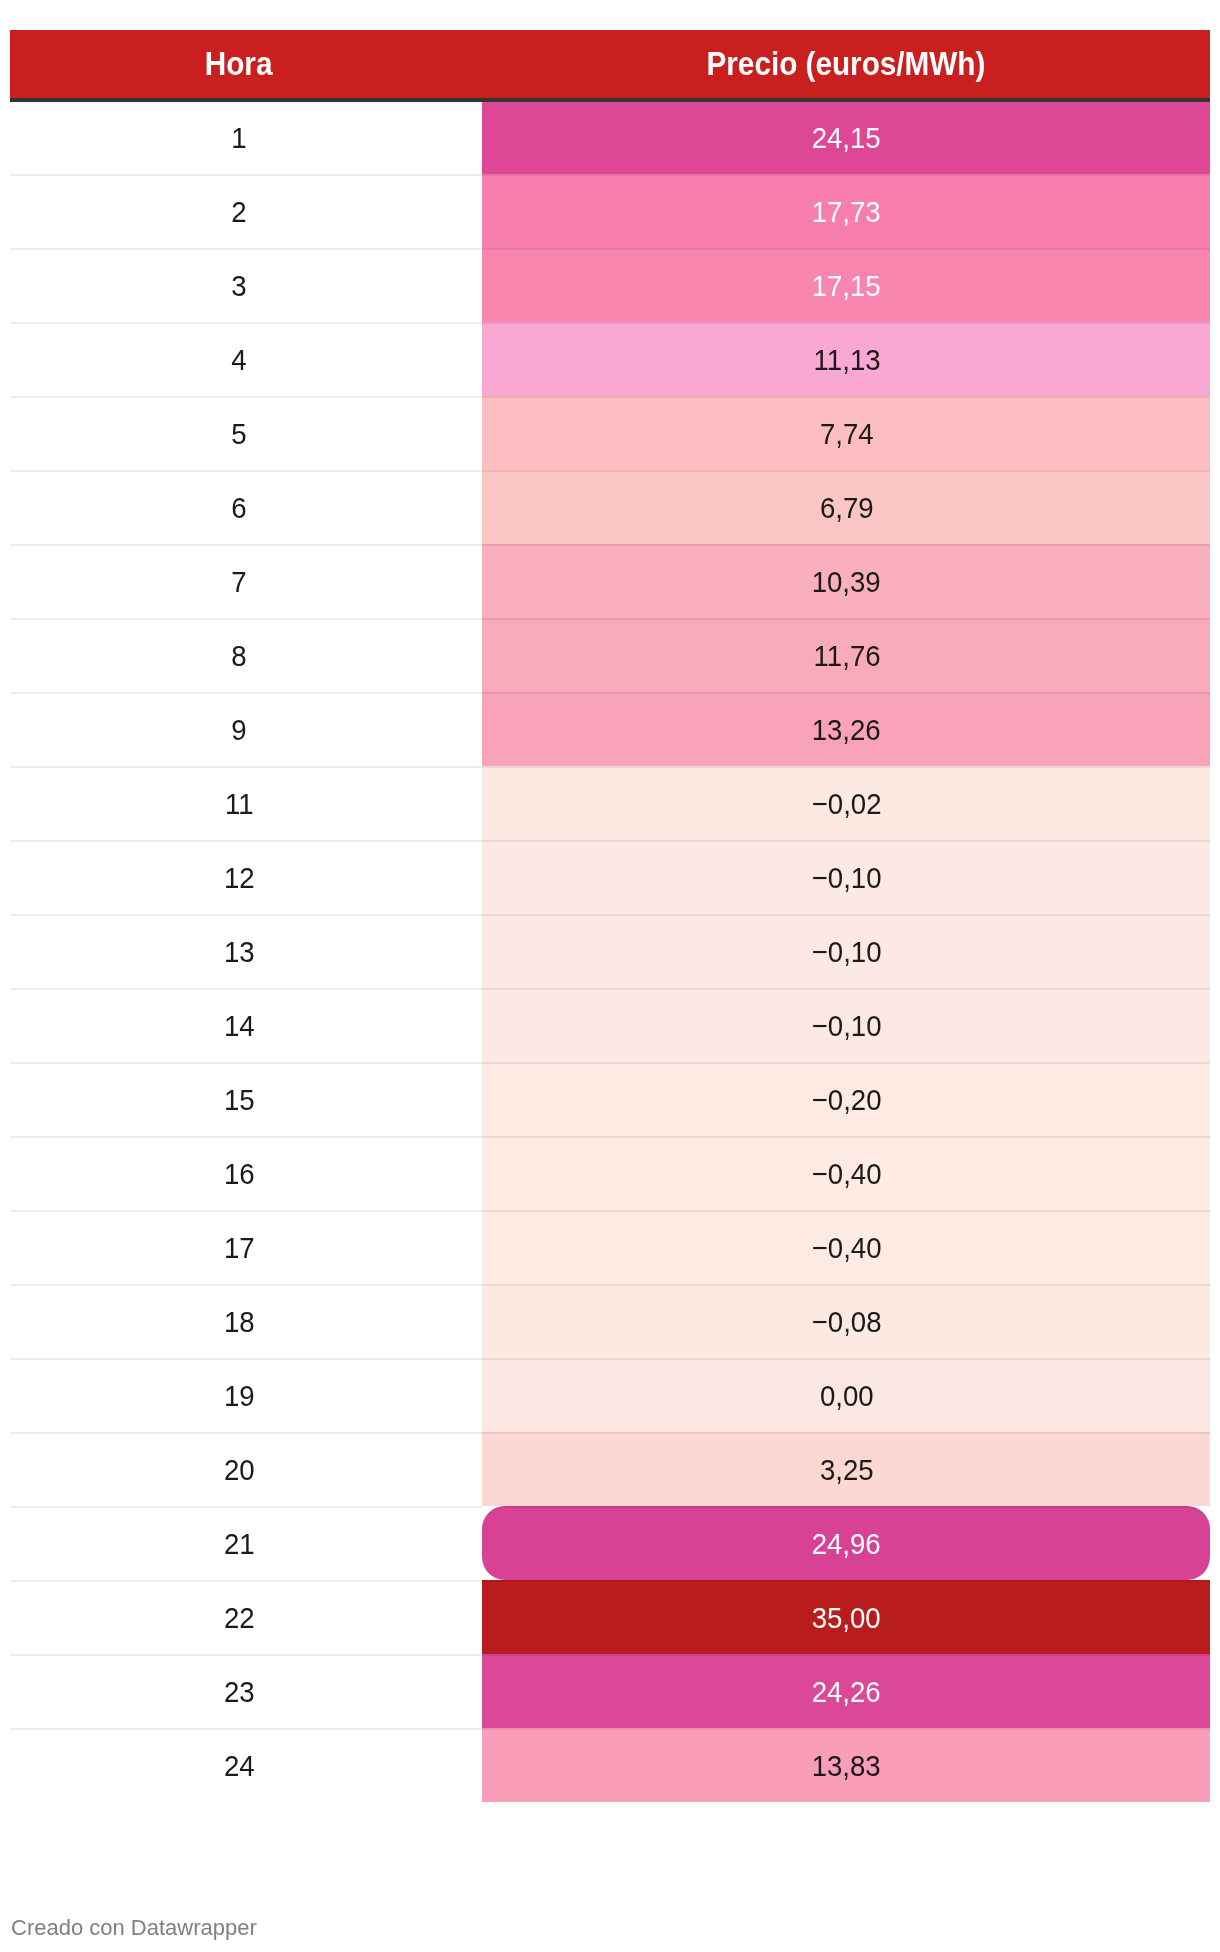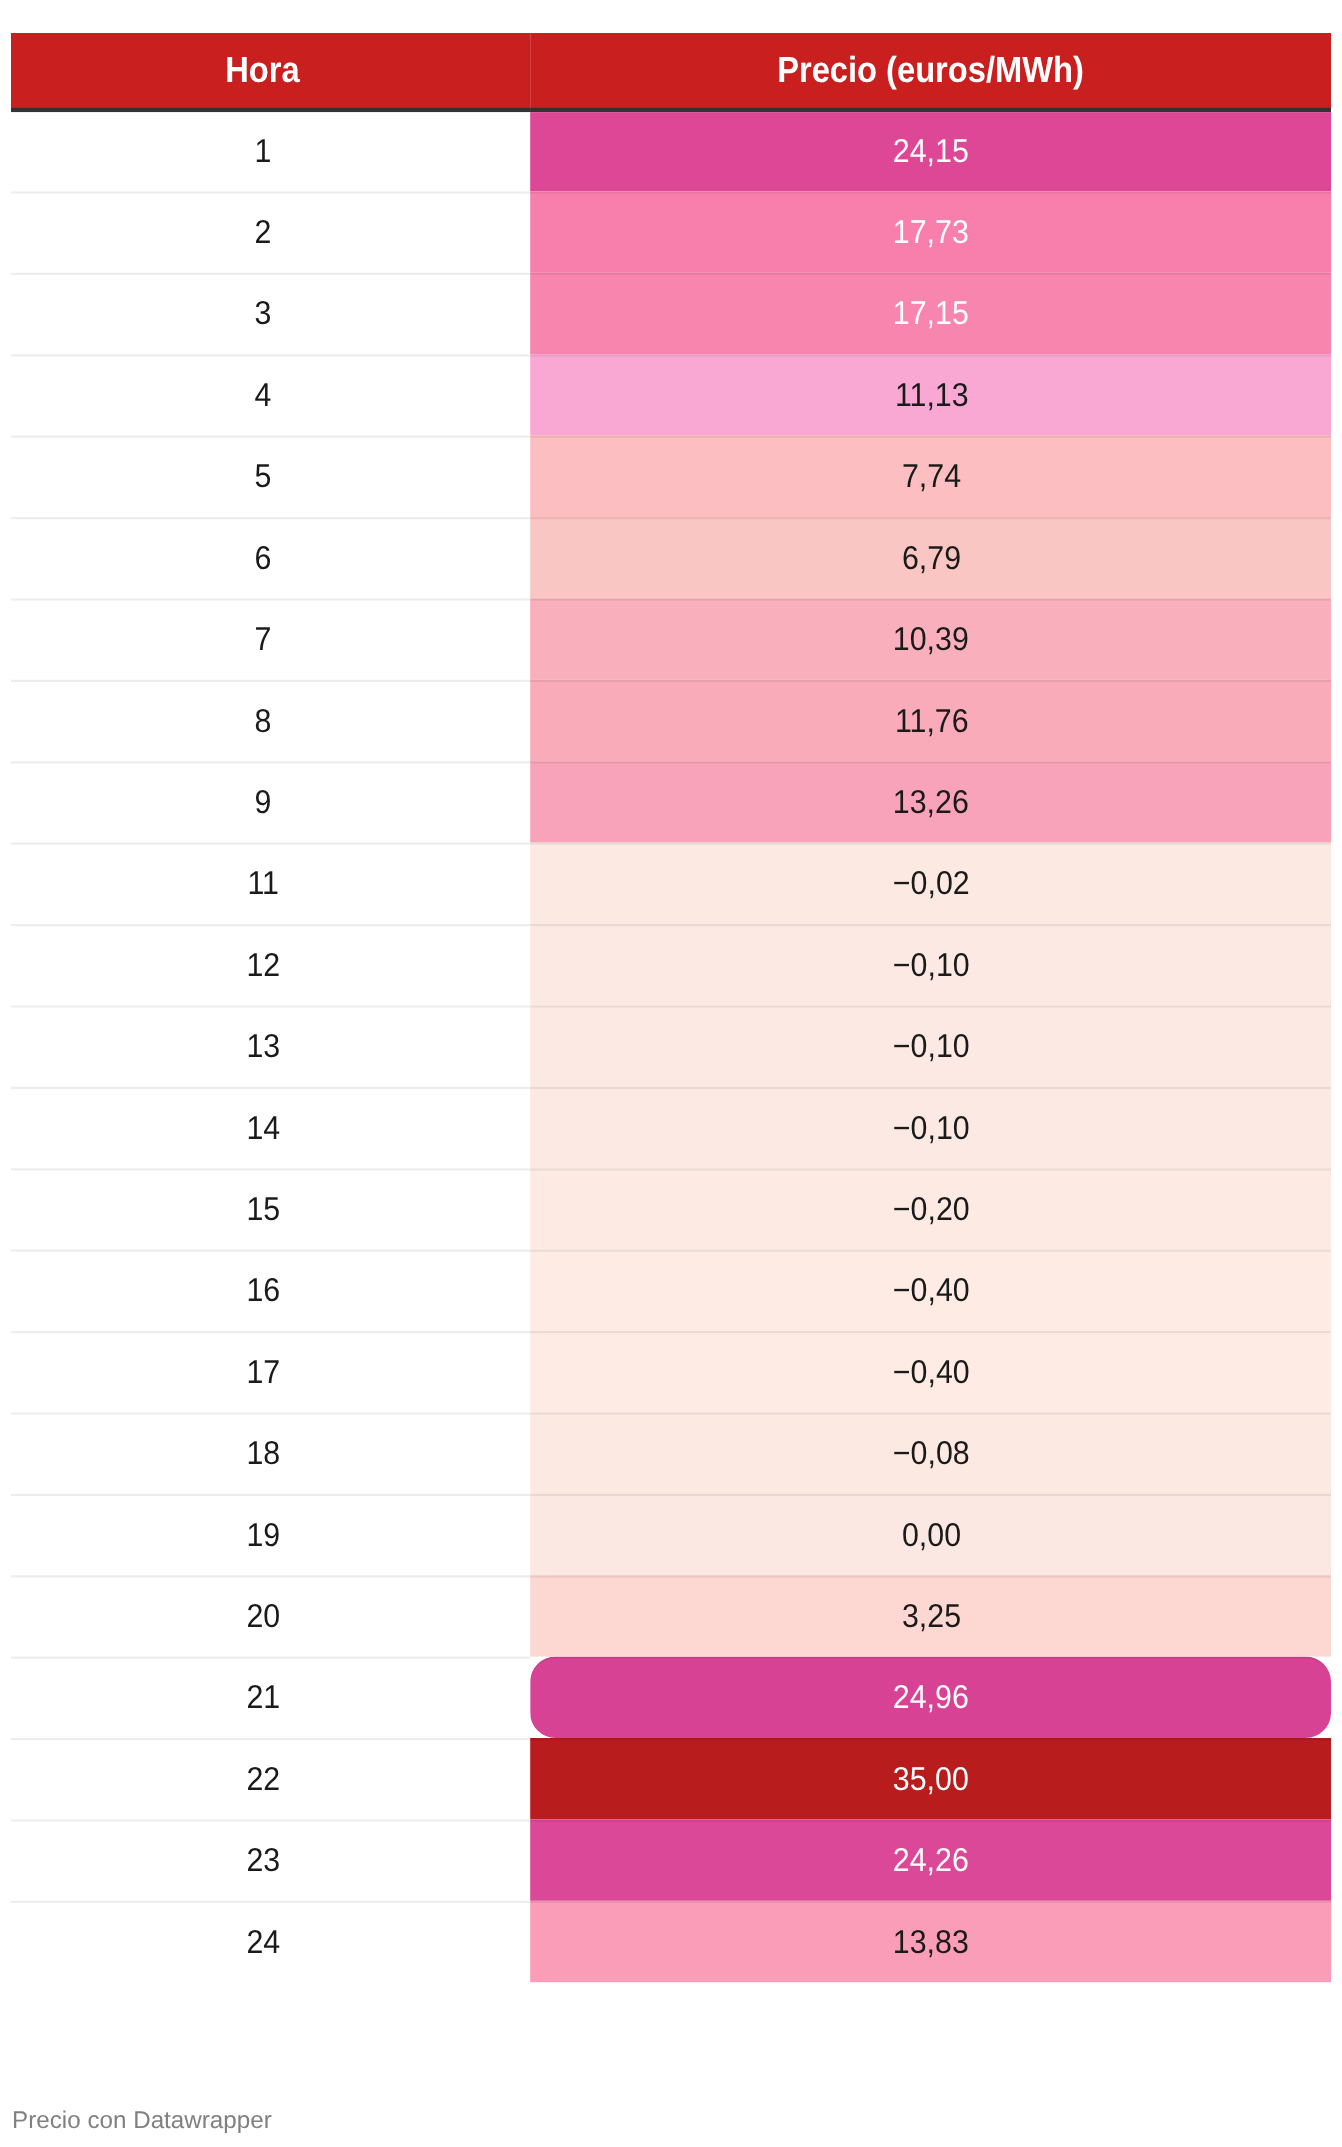--- a/index.html
+++ b/index.html
@@ -205,15 +205,15 @@
           <td class="hora"><span class="v">23</span></td>
           <td class="precio light" style="background-color: rgb(219, 72, 151);"><span class="v">24,26</span></td>
         </tr>
         <tr>
           <td class="hora"><span class="v">24</span></td>
           <td class="precio" style="background-color: rgb(249, 157, 185); text-decoration: underline;"><span class="v">13,83</span></td>
         </tr>
       </tbody>
   </table>
 
-  <div class="footer">Precio con Datawrapper</div>
+  <div class="footer">Creado con Datawrapper</div>
 
 </div>
 
 </body></html>

